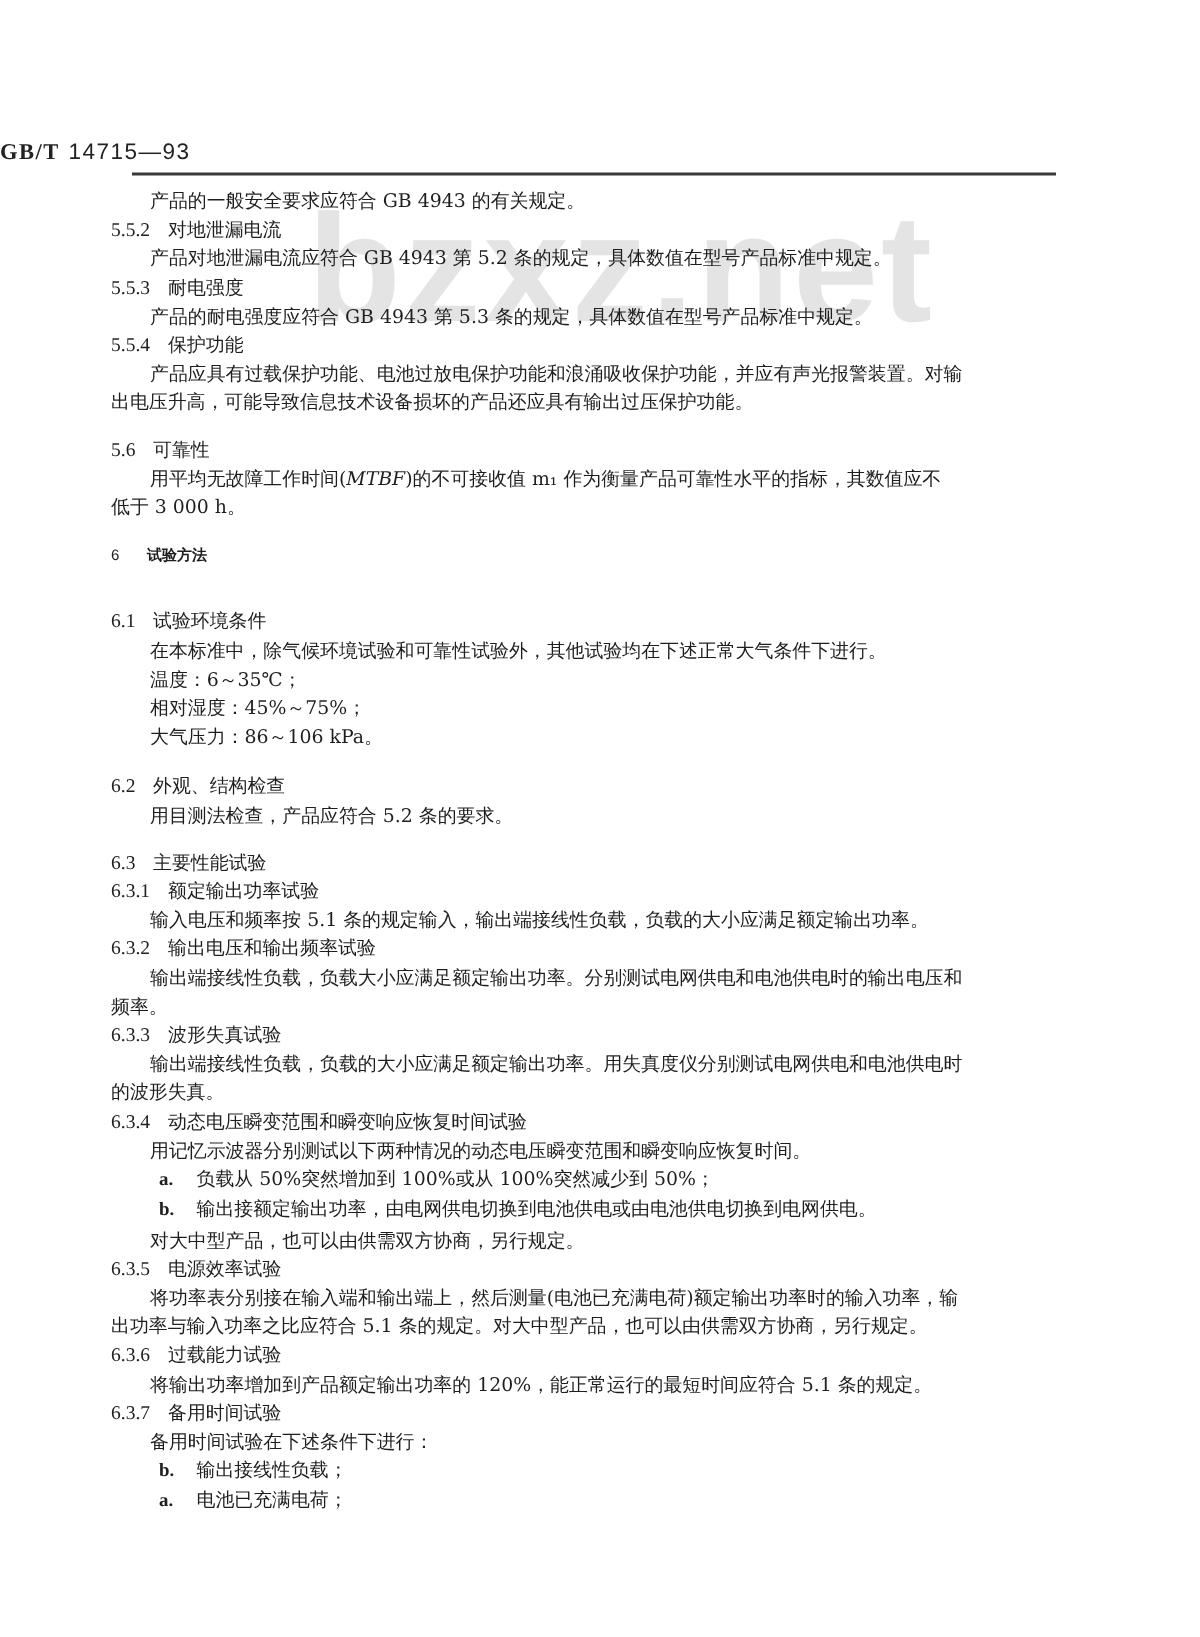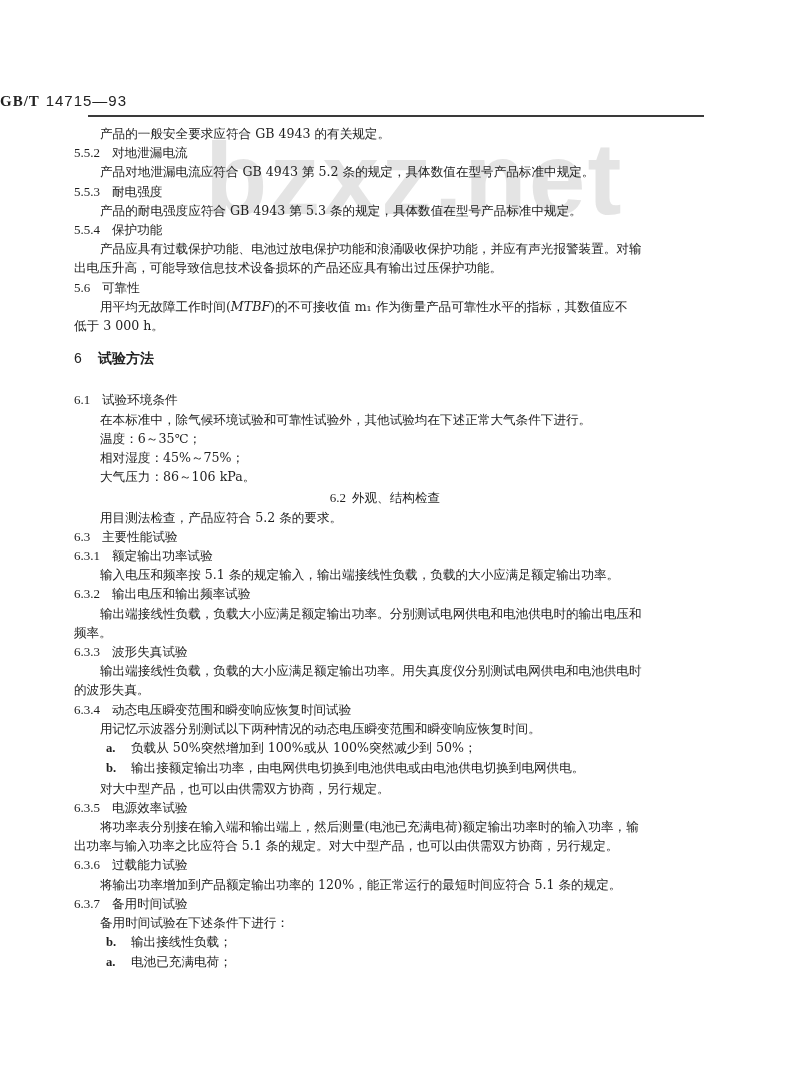--- a/index.html
+++ b/index.html
@@ -28,37 +28,37 @@
   .content {
     position: absolute; left: 74px; top: 124px; width: 616px;
     font-size: 12.6px; line-height: 19.2px;
   }
   .line { white-space: nowrap; display: block; position: relative; z-index: 1; }
   .indent { padding-left: 26px; }
   .heading .secnum {
     display: inline-block; min-width: 38px;
     font-family: Liberation Serif, serif; font-size: 13px;
   }
-  .heading.short .secnum { min-width: 28px; }
+  .heading.short .secnum { min-width: 28px; margin-top: 12px; }
   .chapter {
-    margin-top: 14px; margin-bottom: 22px; font-weight: bold; font-size: 14px;
+    margin-top: 14px; margin-bottom: 12px; font-weight: bold; font-size: 10px;
   }
   .chapter .secnum {
     display: inline-block; min-width: 24px; font-weight: normal;
     font-family: "Liberation Sans", sans-serif;
   }
   .list-item { padding-left: 32px; }
   .list-item .marker {
     display: inline-block; width: 25px; font-weight: bold;
     font-family: "Liberation Serif", serif;
   }
   .wrap-first { white-space: nowrap; padding-left: 26px; display: block; }
   .wrap-cont { white-space: nowrap; display: block; }
   .it { font-style: italic; }
-  .space-top { margin-top: 2px; text-align: center; }
+  .space-top { margin-top: 2px; }
 </style>
 </head>
 <body>
 
 <div class="page">
 
   <div class="std-header">
     <span class="code">GB/T</span>
     <span class="num">14715—93</span>
   </div>

